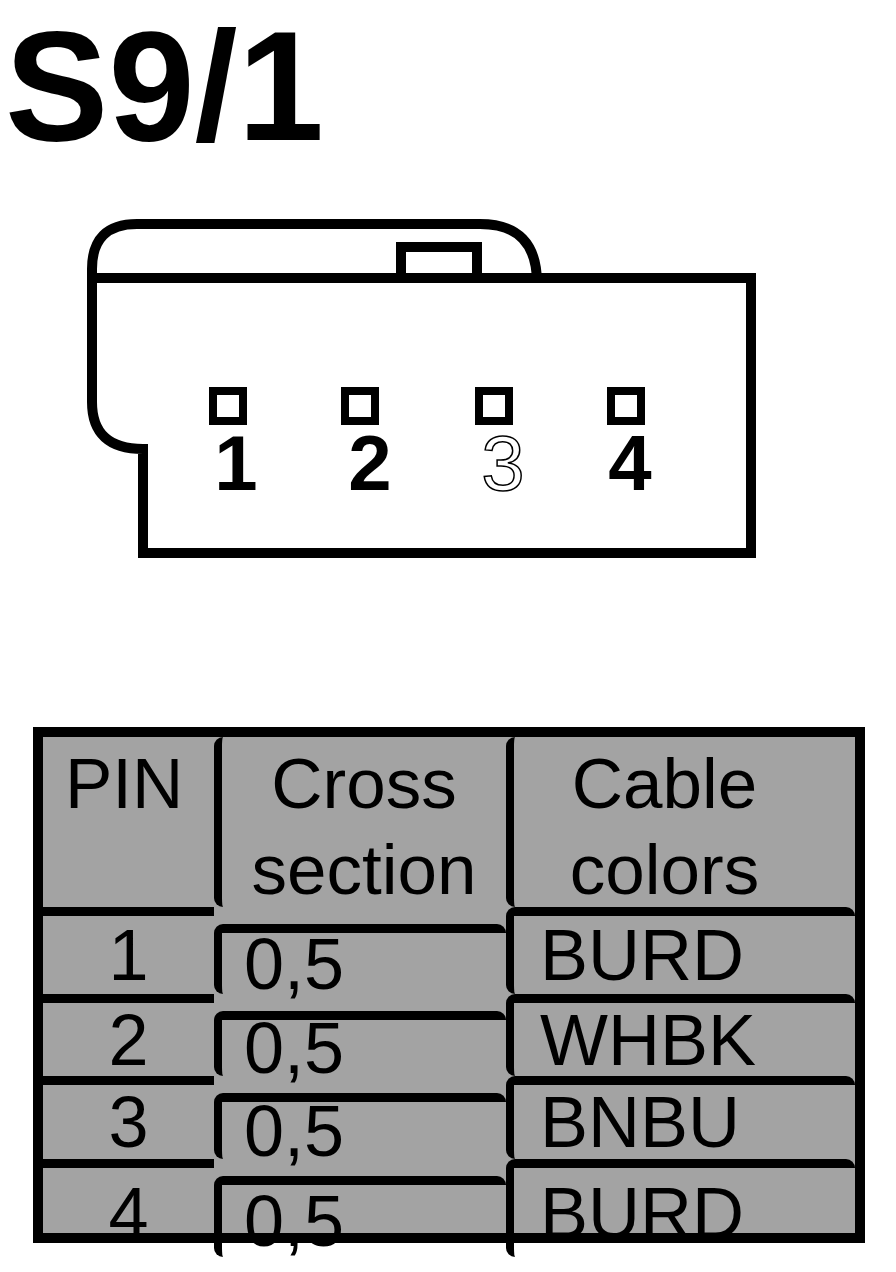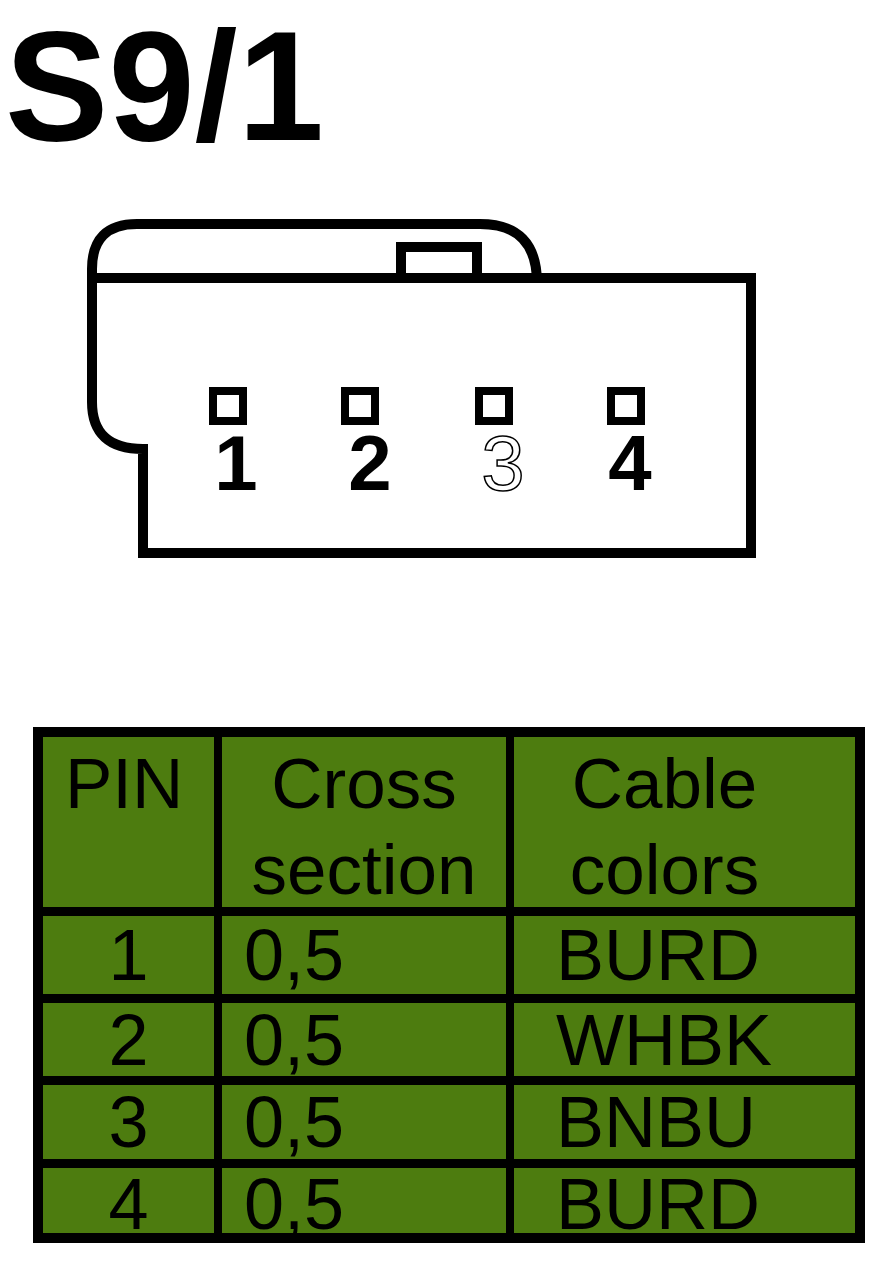--- a/index.html
+++ b/index.html
@@ -57,48 +57,48 @@
   
   .pintable {
     position: absolute;
     left: 33px; top: 727px;
     width: 832px; height: 516px;
     box-sizing: border-box;
     border: 10px solid #000000;
     display: grid;
     grid-template-columns: 171px 292px 349px;
     grid-template-rows: 170px 87px 82px 83px auto;
-    background: #4d7c0f;
+    background: #a3a3a3;
   }
   .cell {
     box-sizing: border-box;
     overflow: visible;
   }
-  .bl { border-left: 8px solid #000000; }
+  .bl { border-left: 8px solid #000000; border-radius: 9px; }
   .bt { border-top: 9px solid #000000; }
   .th {
     font-size: 71px;
     line-height: 86px;
     padding-top: 4px;
     text-align: center;
   }
   .th-pin {
     text-align: left;
     padding-left: 22px;
   }
   .th-cc { padding-right: 40px; }
   .td {
     display: flex;
     align-items: center;
     font-size: 72px;
     line-height: 1;
   }
   .td-pin { justify-content: center; }
-  .td-cs { padding-left: 22px; }
-  .td-cc { padding-left: 42px; }
+  .td-cs { padding-left: 22px; margin-top: 17px; }
+  .td-cc { padding-left: 26px; }
 </style>
 </head>
 <body>
 
 <div class="title">S9/1</div>
 
 <svg class="connector-svg" viewBox="75 210 690 360" xmlns="http://www.w3.org/2000/svg">
 
   <path class="outline" d="M 143,553 L 143,449 Q 92,449 92,402 L 92,278 L 751,278 L 751,553 Z"></path>
 

